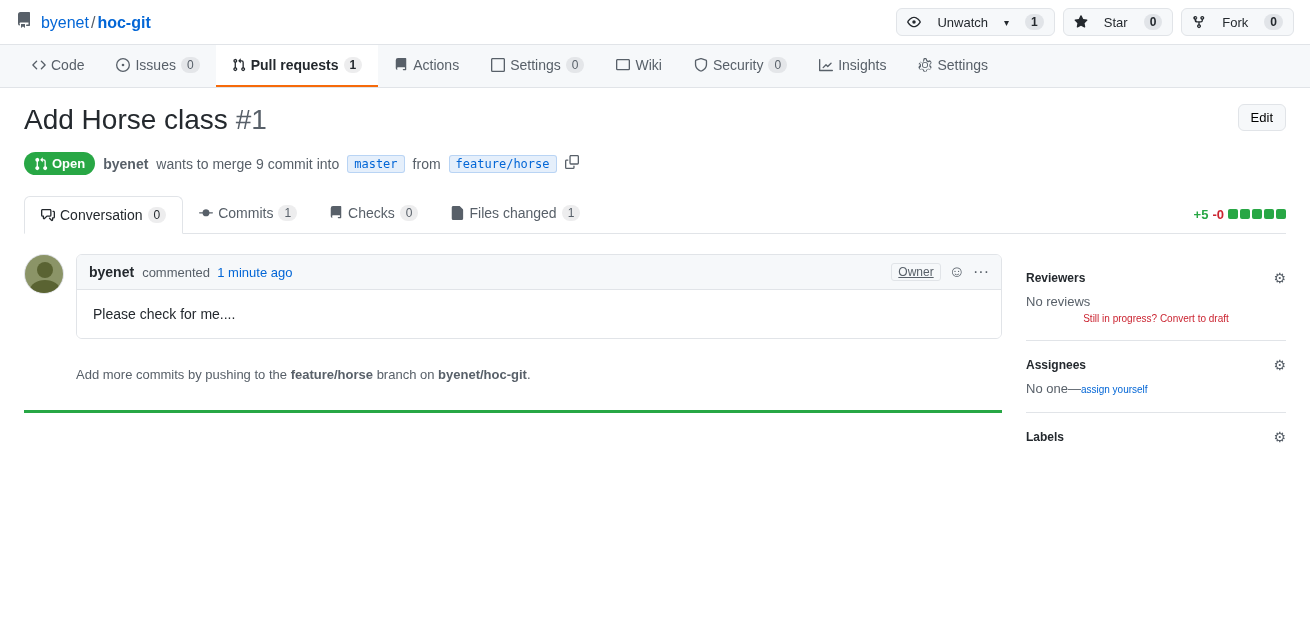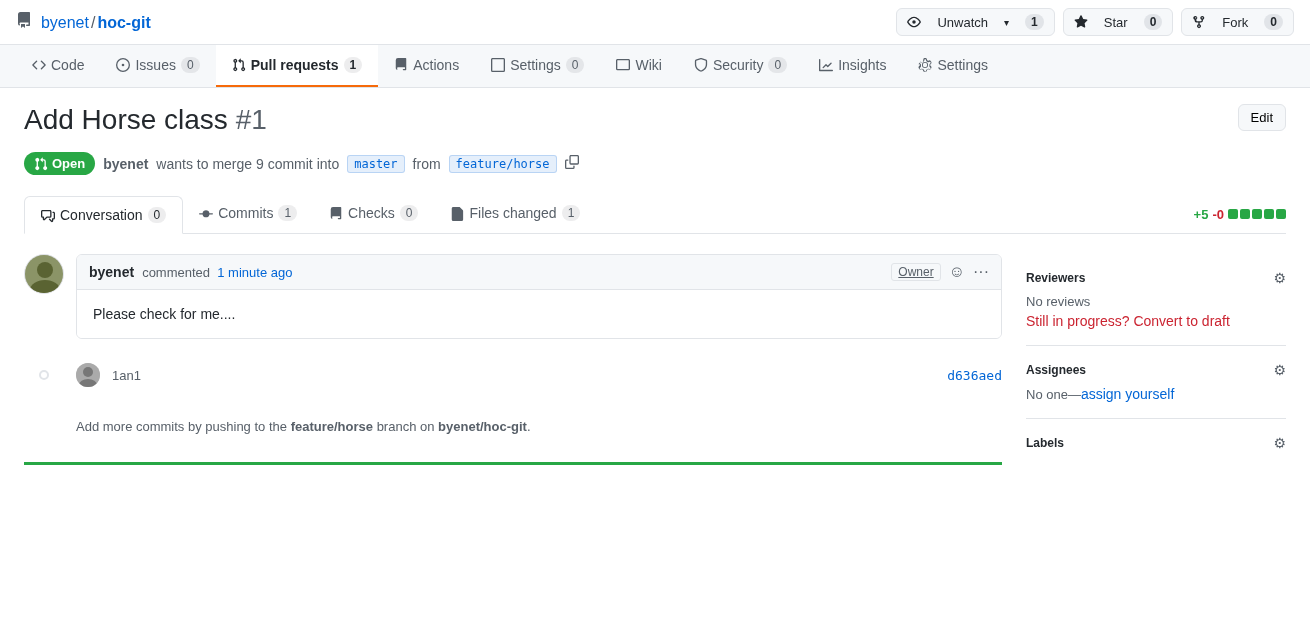--- a/index.html
+++ b/index.html
@@ -20,21 +20,21 @@
     .edit-btn { padding: 5px 12px; border: 1px solid #e1e4e8; border-radius: 6px; background: #f6f8fa; font-size: 13px; cursor: pointer; }
 
     
     .pr-meta { display: flex; align-items: center; gap: 8px; margin-bottom: 20px; font-size: 14px; color: #586069; flex-wrap: wrap; }
     .open-badge { display: inline-flex; align-items: center; gap: 4px; background: #28a745; color: #fff; padding: 4px 10px; border-radius: 20px; font-size: 13px; font-weight: 600; }
     .branch-tag { background: rgba(3,102,214,0.1); color: #0366d6; padding: 1px 6px; border-radius: 3px; font-family: monospace; font-size: 12px; border: 1px solid rgba(3,102,214,0.2); }
     .copy-icon { cursor: pointer; color: #586069; }
 
     
     .pr-tabs { display: flex; align-items: center; border-bottom: 1px solid #e1e4e8; margin-bottom: 20px; gap: 0; }
-    .pr-tab { display: flex; align-items: flex-end; gap: 5px; padding: 10px 16px; font-size: 14px; color: #586069; cursor: pointer; border-bottom: 2px solid transparent; border-radius: 6px 6px 0 0; }
+    .pr-tab { display: flex; align-items: center; gap: 5px; padding: 10px 16px; font-size: 14px; color: #586069; cursor: pointer; border-bottom: 2px solid transparent; border-radius: 6px 6px 0 0; }
     .pr-tab.active { color: #24292e; background: #fff; border: 1px solid #e1e4e8; border-bottom: 1px solid #fff; margin-bottom: -1px; }
     .pr-tab .tab-count { background: rgba(27,31,35,0.08); border-radius: 20px; padding: 1px 6px; font-size: 12px; }
     .diff-stats { margin-left: auto; display: flex; align-items: center; gap: 4px; font-size: 13px; }
     .additions { color: #28a745; font-weight: 600; }
     .deletions { color: #cb2431; font-weight: 600; }
     .diff-bar { display: flex; gap: 2px; }
     .diff-block { width: 10px; height: 10px; border-radius: 2px; }
     .diff-block.green { background: #28a745; }
 
     
@@ -58,21 +58,21 @@
     
     .footer-note { font-size: 13px; color: #586069; padding: 12px 0; margin-left: 52px; }
 
     
     .side-section { border-bottom: 1px solid #e1e4e8; padding: 16px 0; }
     .side-section:last-child { border-bottom: none; }
     .side-header { display: flex; align-items: center; justify-content: space-between; margin-bottom: 8px; }
     .side-title { font-size: 12px; font-weight: 600; color: #24292e; text-transform: none; }
     .gear-icon { color: #586069; cursor: pointer; font-size: 14px; }
     .side-value { font-size: 13px; color: #586069; }
-    .side-link { color: #0366d6; text-decoration: none; font-size: 14px; }
+    .side-link { color: #0366d6; text-decoration: none; font-size: 10px; text-align: center; }
 
     
     .page-wrap { min-height: 629px; }
     .header-area { border-bottom: 1px solid #e1e4e8; padding: 8px 16px; display: flex; align-items: center; }
     .content-area { padding: 16px 24px; }
 
     
     .green-bar { height: 3px; background: #28a745; margin-top: 4px; }
 
     
@@ -274,36 +274,20 @@
               <span class="owner-badge">Owner</span>
               <button class="emoji-btn" title="Add reaction">☺</button>
               <button class="more-btn" title="More options">···</button>
             </div>
             <div class="comment-body">
               <p class="comment-text">Please check for me....</p>
             </div>
           </div>
         </div>
 
-        <div style="display:flex; align-items:center; gap:12px; padding: 8px 0; margin-left: 0;">
-          <div style="width:40px; display:flex; justify-content:center;">
-            <div style="width:1px; height:100%; background:#e1e4e8; position:relative;">
-              <div style="width:10px; height:10px; border-radius:50%; border:2px solid #e1e4e8; background:#fff; position:absolute; top:50%; left:50%; transform:translate(-50%,-50%);"></div>
-            </div>
-          </div>
-          <div style="width:24px;height:24px;border-radius:50%;background:#ccc;overflow:hidden;flex-shrink:0;">
-            <svg viewBox="0 0 24 24" width="24" height="24">
-              <rect width="24" height="24" fill="#aaa"></rect>
-              <circle cx="12" cy="9" r="5" fill="#777"></circle>
-              <ellipse cx="12" cy="22" rx="9" ry="6" fill="#777"></ellipse>
-            </svg>
-          </div>
-          <span style="font-size:13px;color:#586069;">1an1</span>
-          <span style="font-family:monospace;font-size:13px;color:#0366d6;margin-left:auto;">d636aed</span>
-        </div>
 
         <div class="footer-note" style="margin-top:12px;">
           <span>Add more commits by pushing to the</span>
           <strong>feature/horse</strong>
           <span> branch on </span>
           <strong>byenet/hoc-git</strong><span>.</span>
         </div>
 
         <div class="green-bar" style="margin-top:16px;"></div>
       </div>

